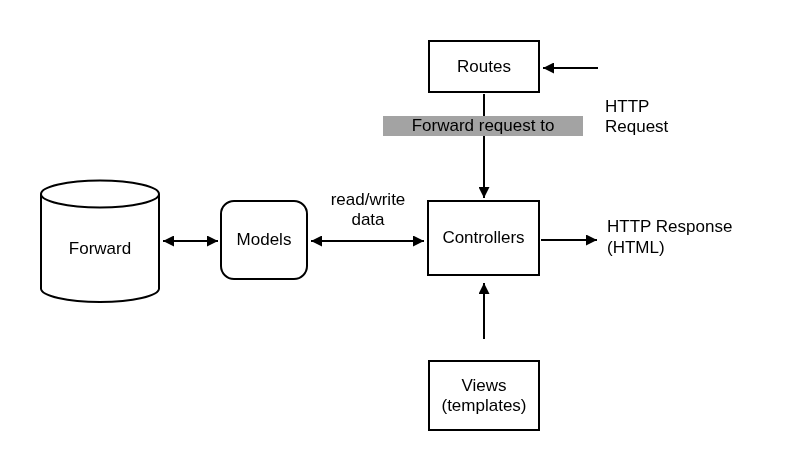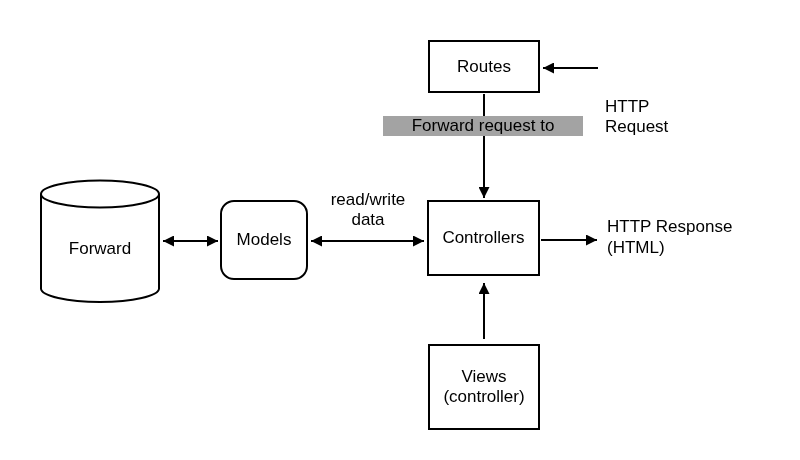--- a/index.html
+++ b/index.html
@@ -31,21 +31,21 @@
     display: flex;
     flex-direction: column;
     align-items: center;
     justify-content: center;
     text-align: center;
     line-height: 20px;
   }
   .node-routes      { left: 428px; top: 40px;  width: 112px; height: 53px; }
   .node-models      { left: 220px; top: 200px; width: 88px;  height: 80px; border-radius: 14px; }
   .node-controllers { left: 427px; top: 200px; width: 113px; height: 76px; }
-  .node-views       { left: 428px; top: 344px; width: 112px; height: 86px; }
+  .node-views       { left: 428px; top: 360px; width: 112px; height: 71px; }
 
   .flabel {
     position: absolute;
     line-height: 20px;
     white-space: nowrap;
   }
   .flabel span { display: block; }
 
   .lbl-database {
     left: 40px; top: 239px; width: 120px;
@@ -108,21 +108,21 @@
   <div class="node node-models">
     <span>Models</span>
   </div>
 
   <div class="node node-controllers">
     <span>Controllers</span>
   </div>
 
   <div class="node node-views">
     <span>Views</span>
-    <span>(controller)</span>
+    <span>(templates)</span>
   </div>
 
   <div class="flabel lbl-database">
     <span>Forward</span>
   </div>
 
   <div class="flabel lbl-http-request">
     <span>HTTP</span>
     <span>Request</span>
   </div>

